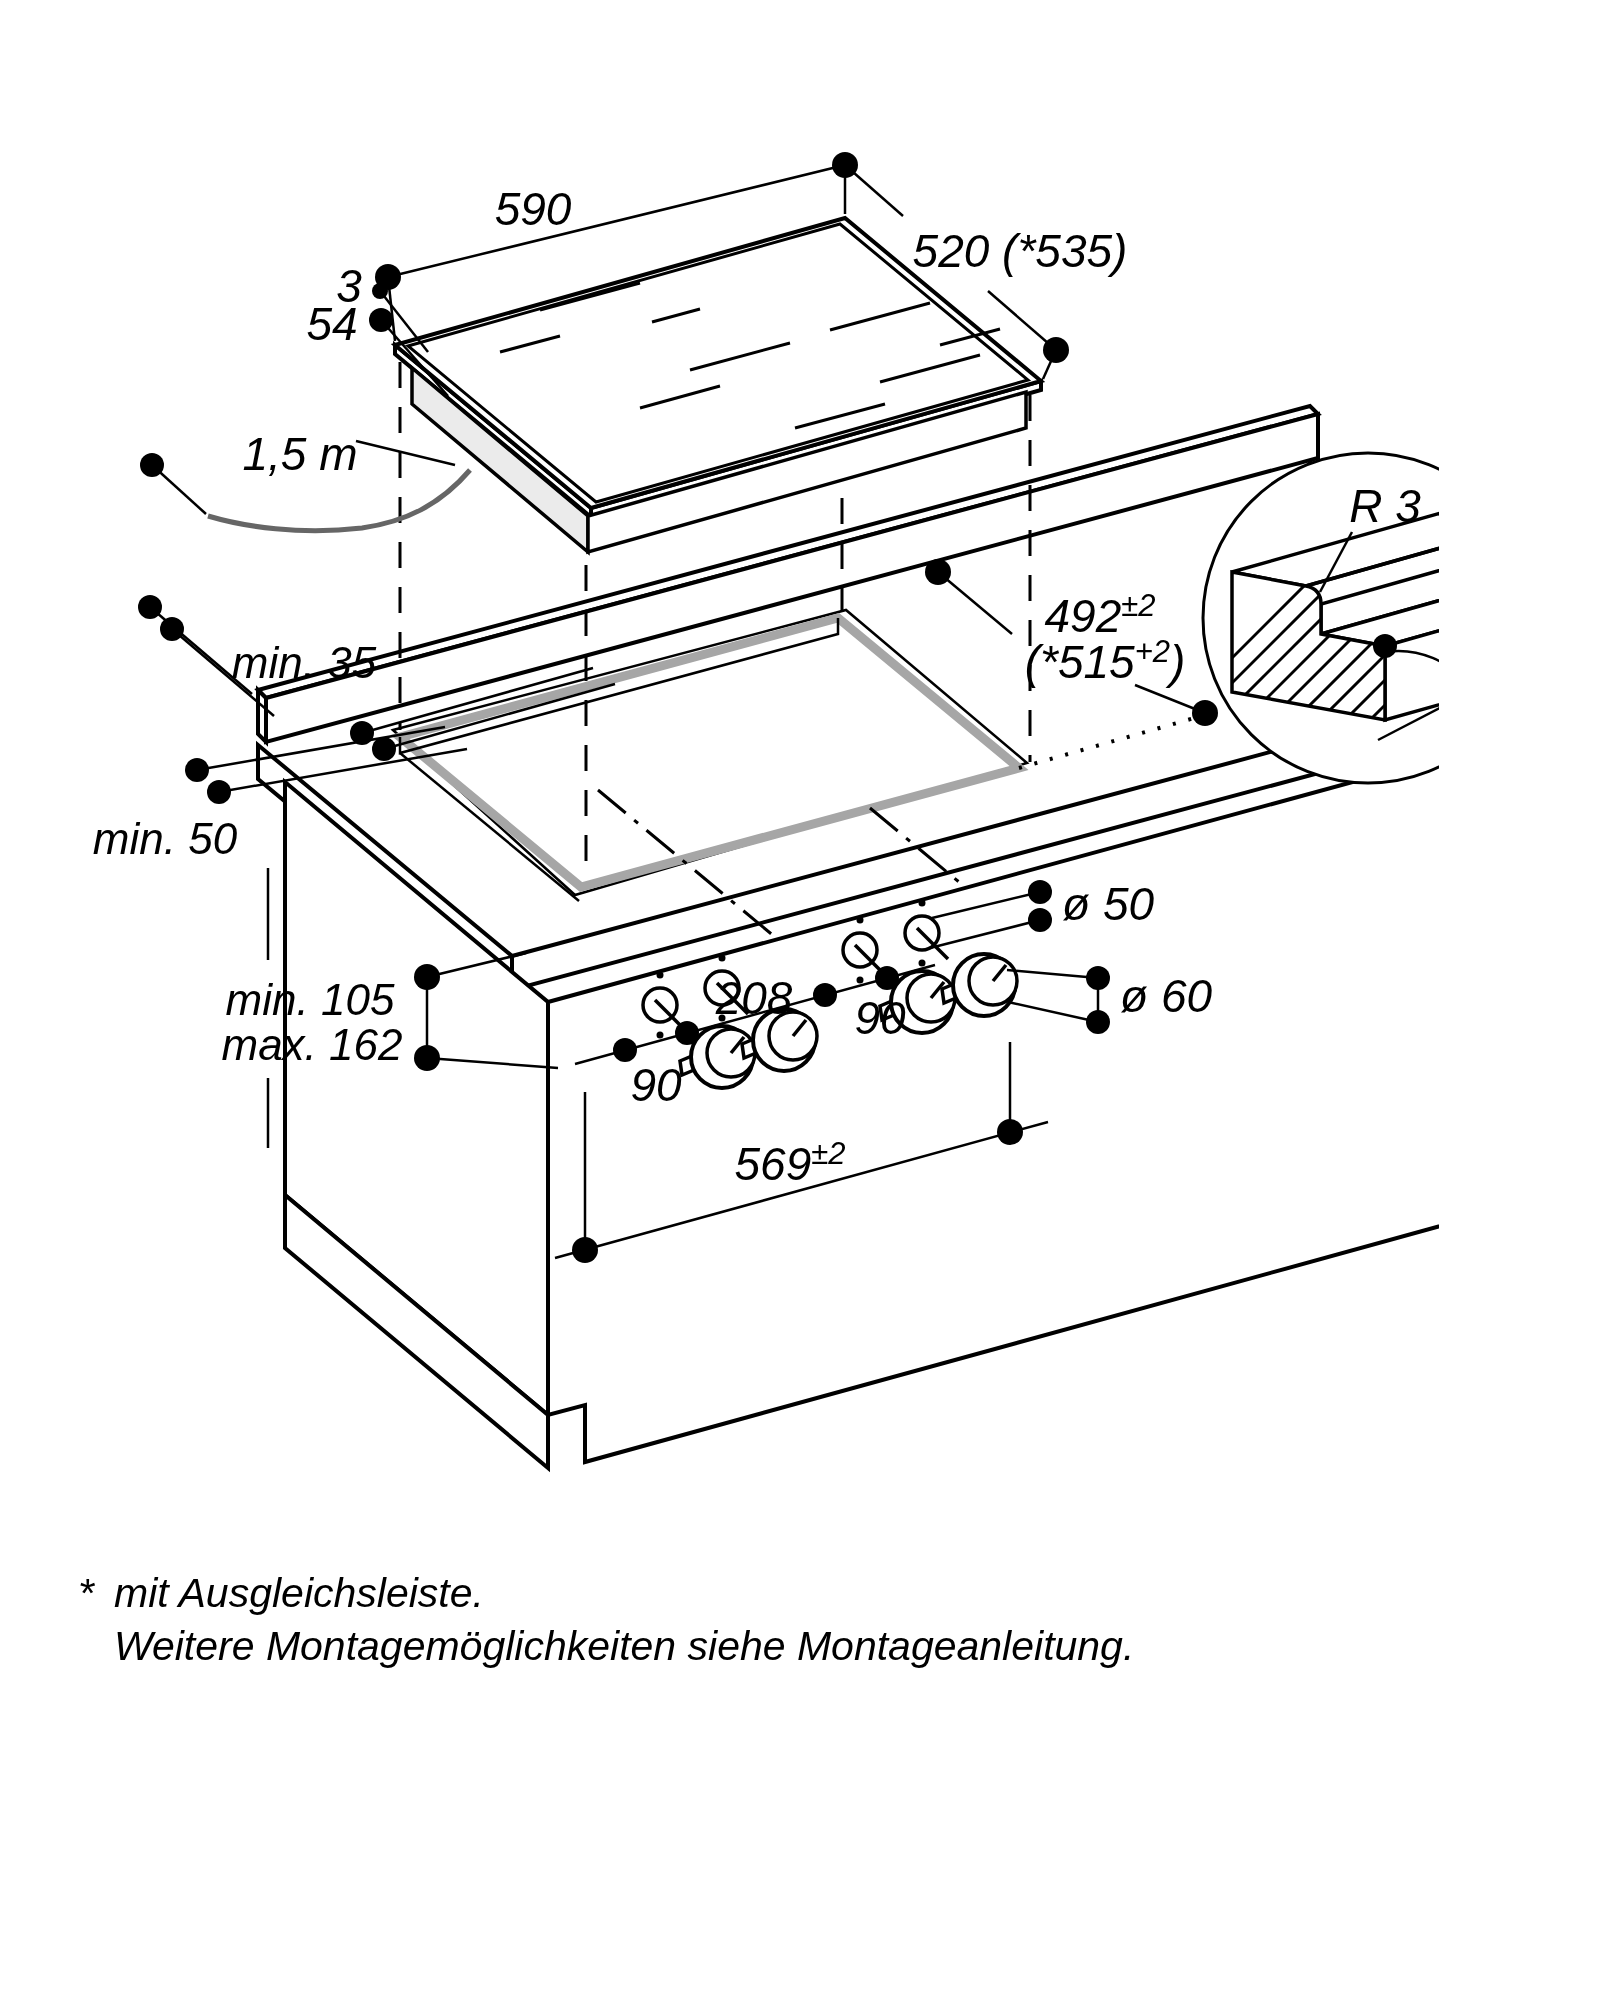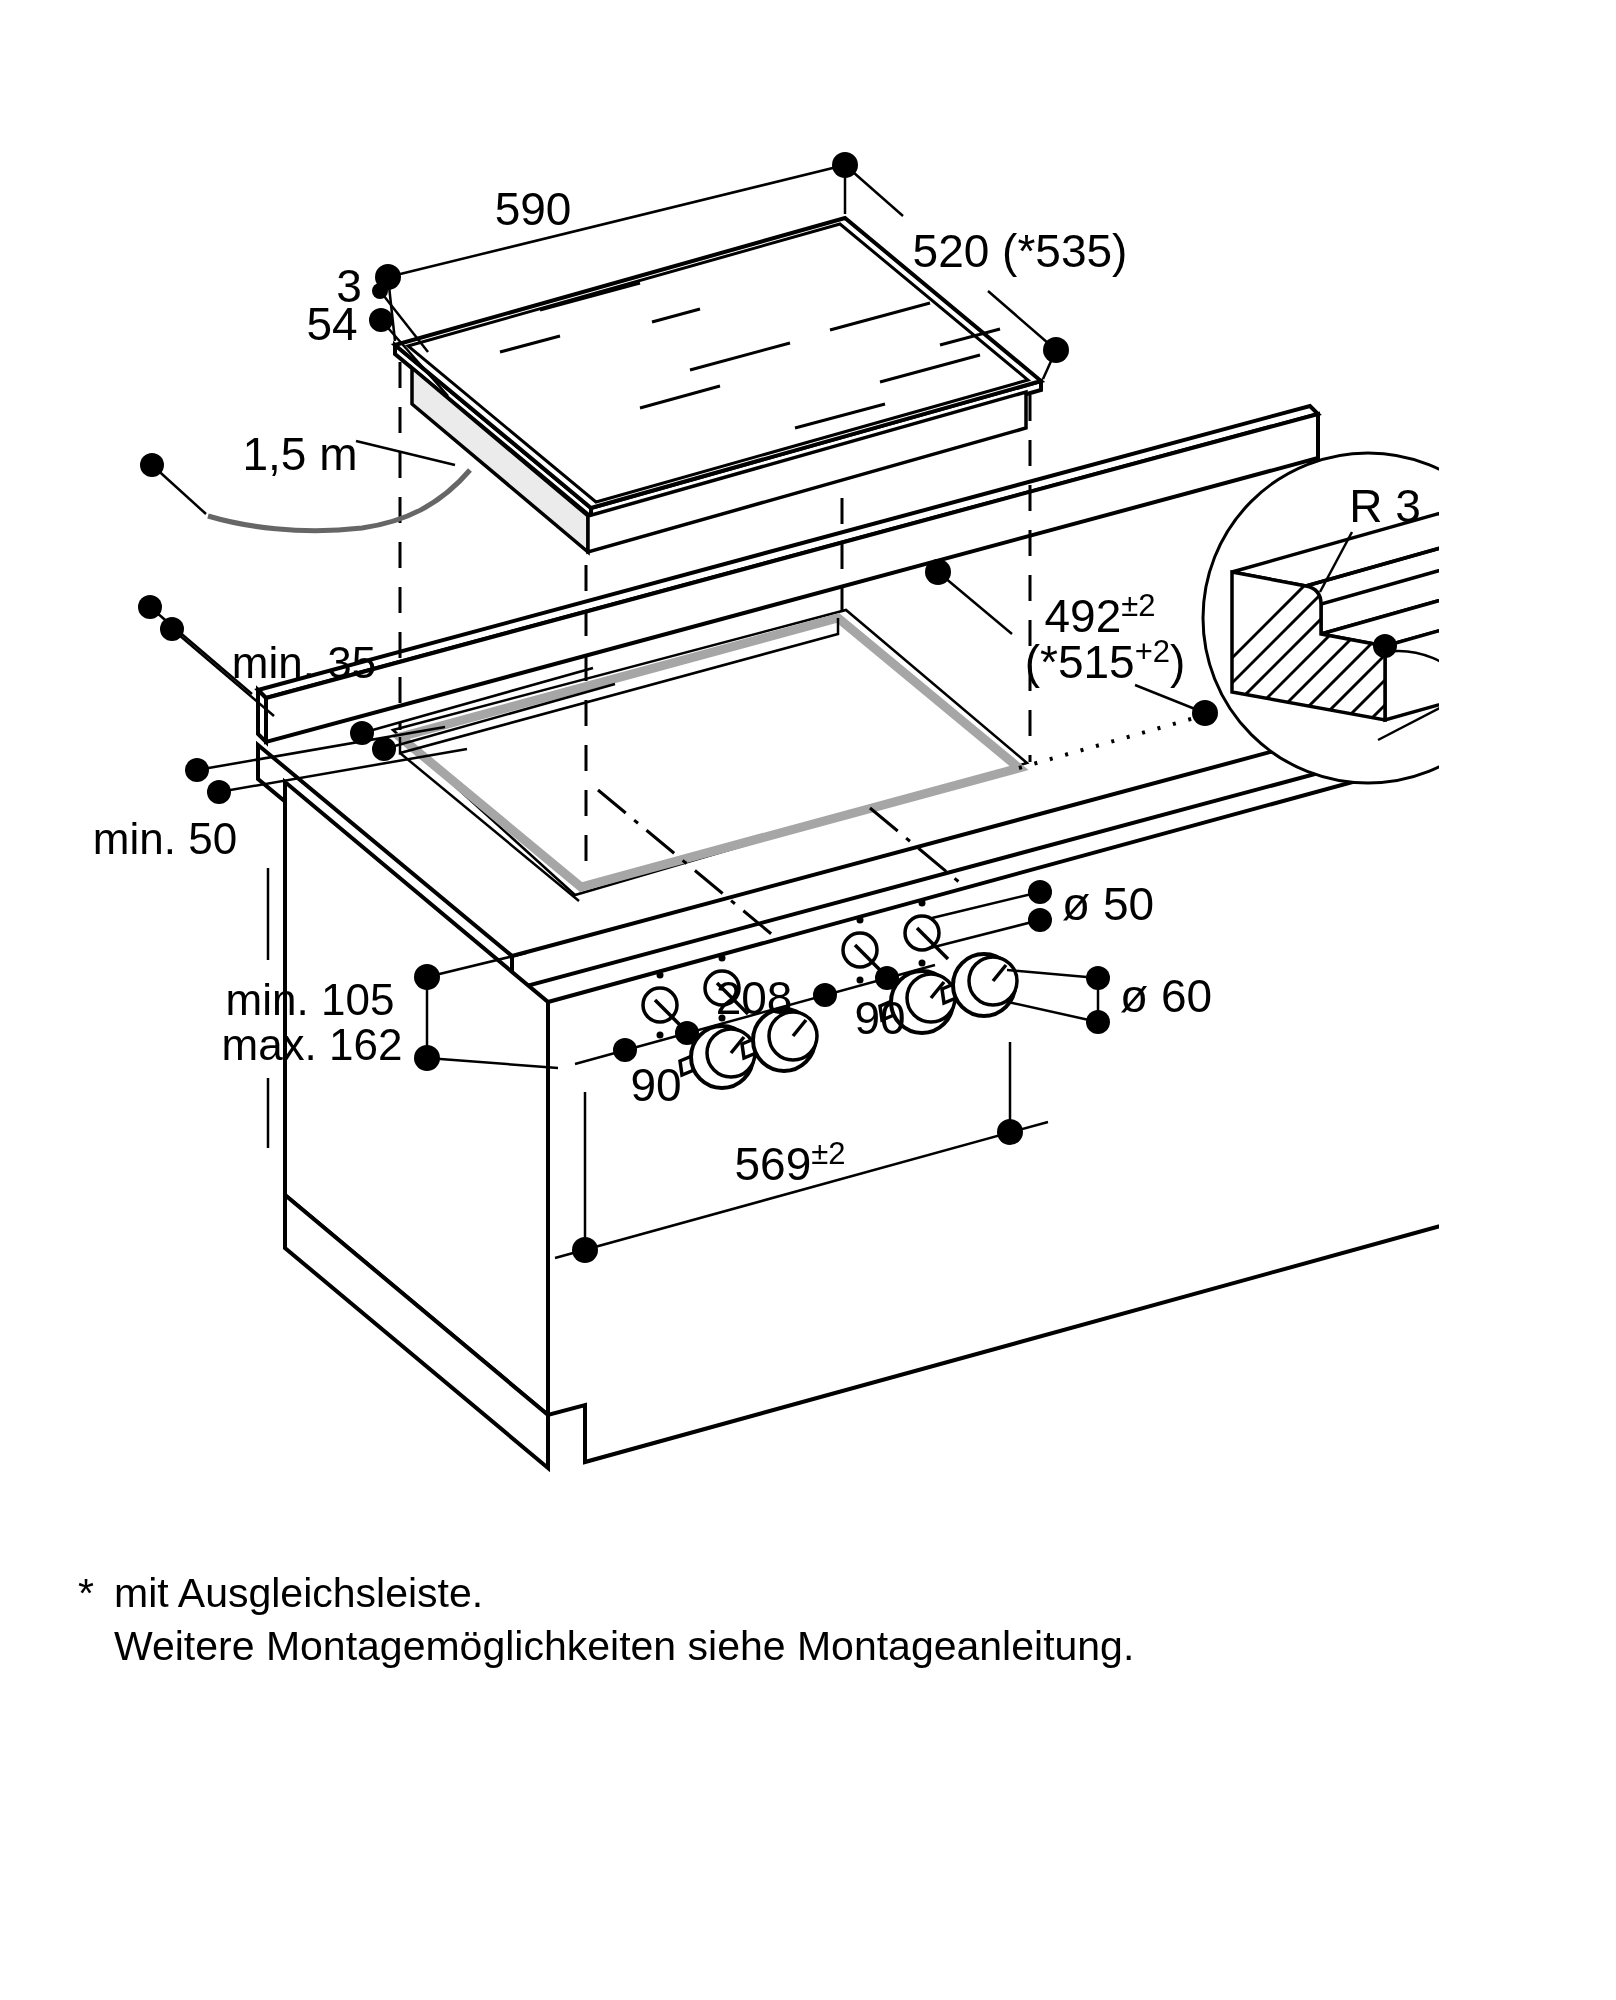--- a/index.html
+++ b/index.html
@@ -1,16 +1,16 @@
 <!DOCTYPE html>
 <html><head>
 <meta charset="utf-8">
 <style>
   html,body{margin:0;padding:0;background:#ffffff;}
-  .page{position:relative;width:1439px;height:2000px;background:#ffffff;overflow:hidden;}
+  .page{position:relative;width:1439px;height:2000px;background:#ffffff;overflow:hidden;font-style:italic;}
   svg{display:block;}
   text{font-family:"Liberation Sans","DejaVu Sans",sans-serif;fill:#000;}
   .dim{font-size:46px;}
   .dim-sm{font-size:44px;}
   .sup{font-size:31px;}
   .foot{font-size:41px;}
   .ln{stroke:#000;stroke-width:2.5;fill:none;}
   .ln3{stroke:#000;stroke-width:3.5;fill:none;}
   .wht{fill:#ffffff;stroke:#000;stroke-width:4;}
   .wht3{fill:#ffffff;stroke:#000;stroke-width:3.5;}

